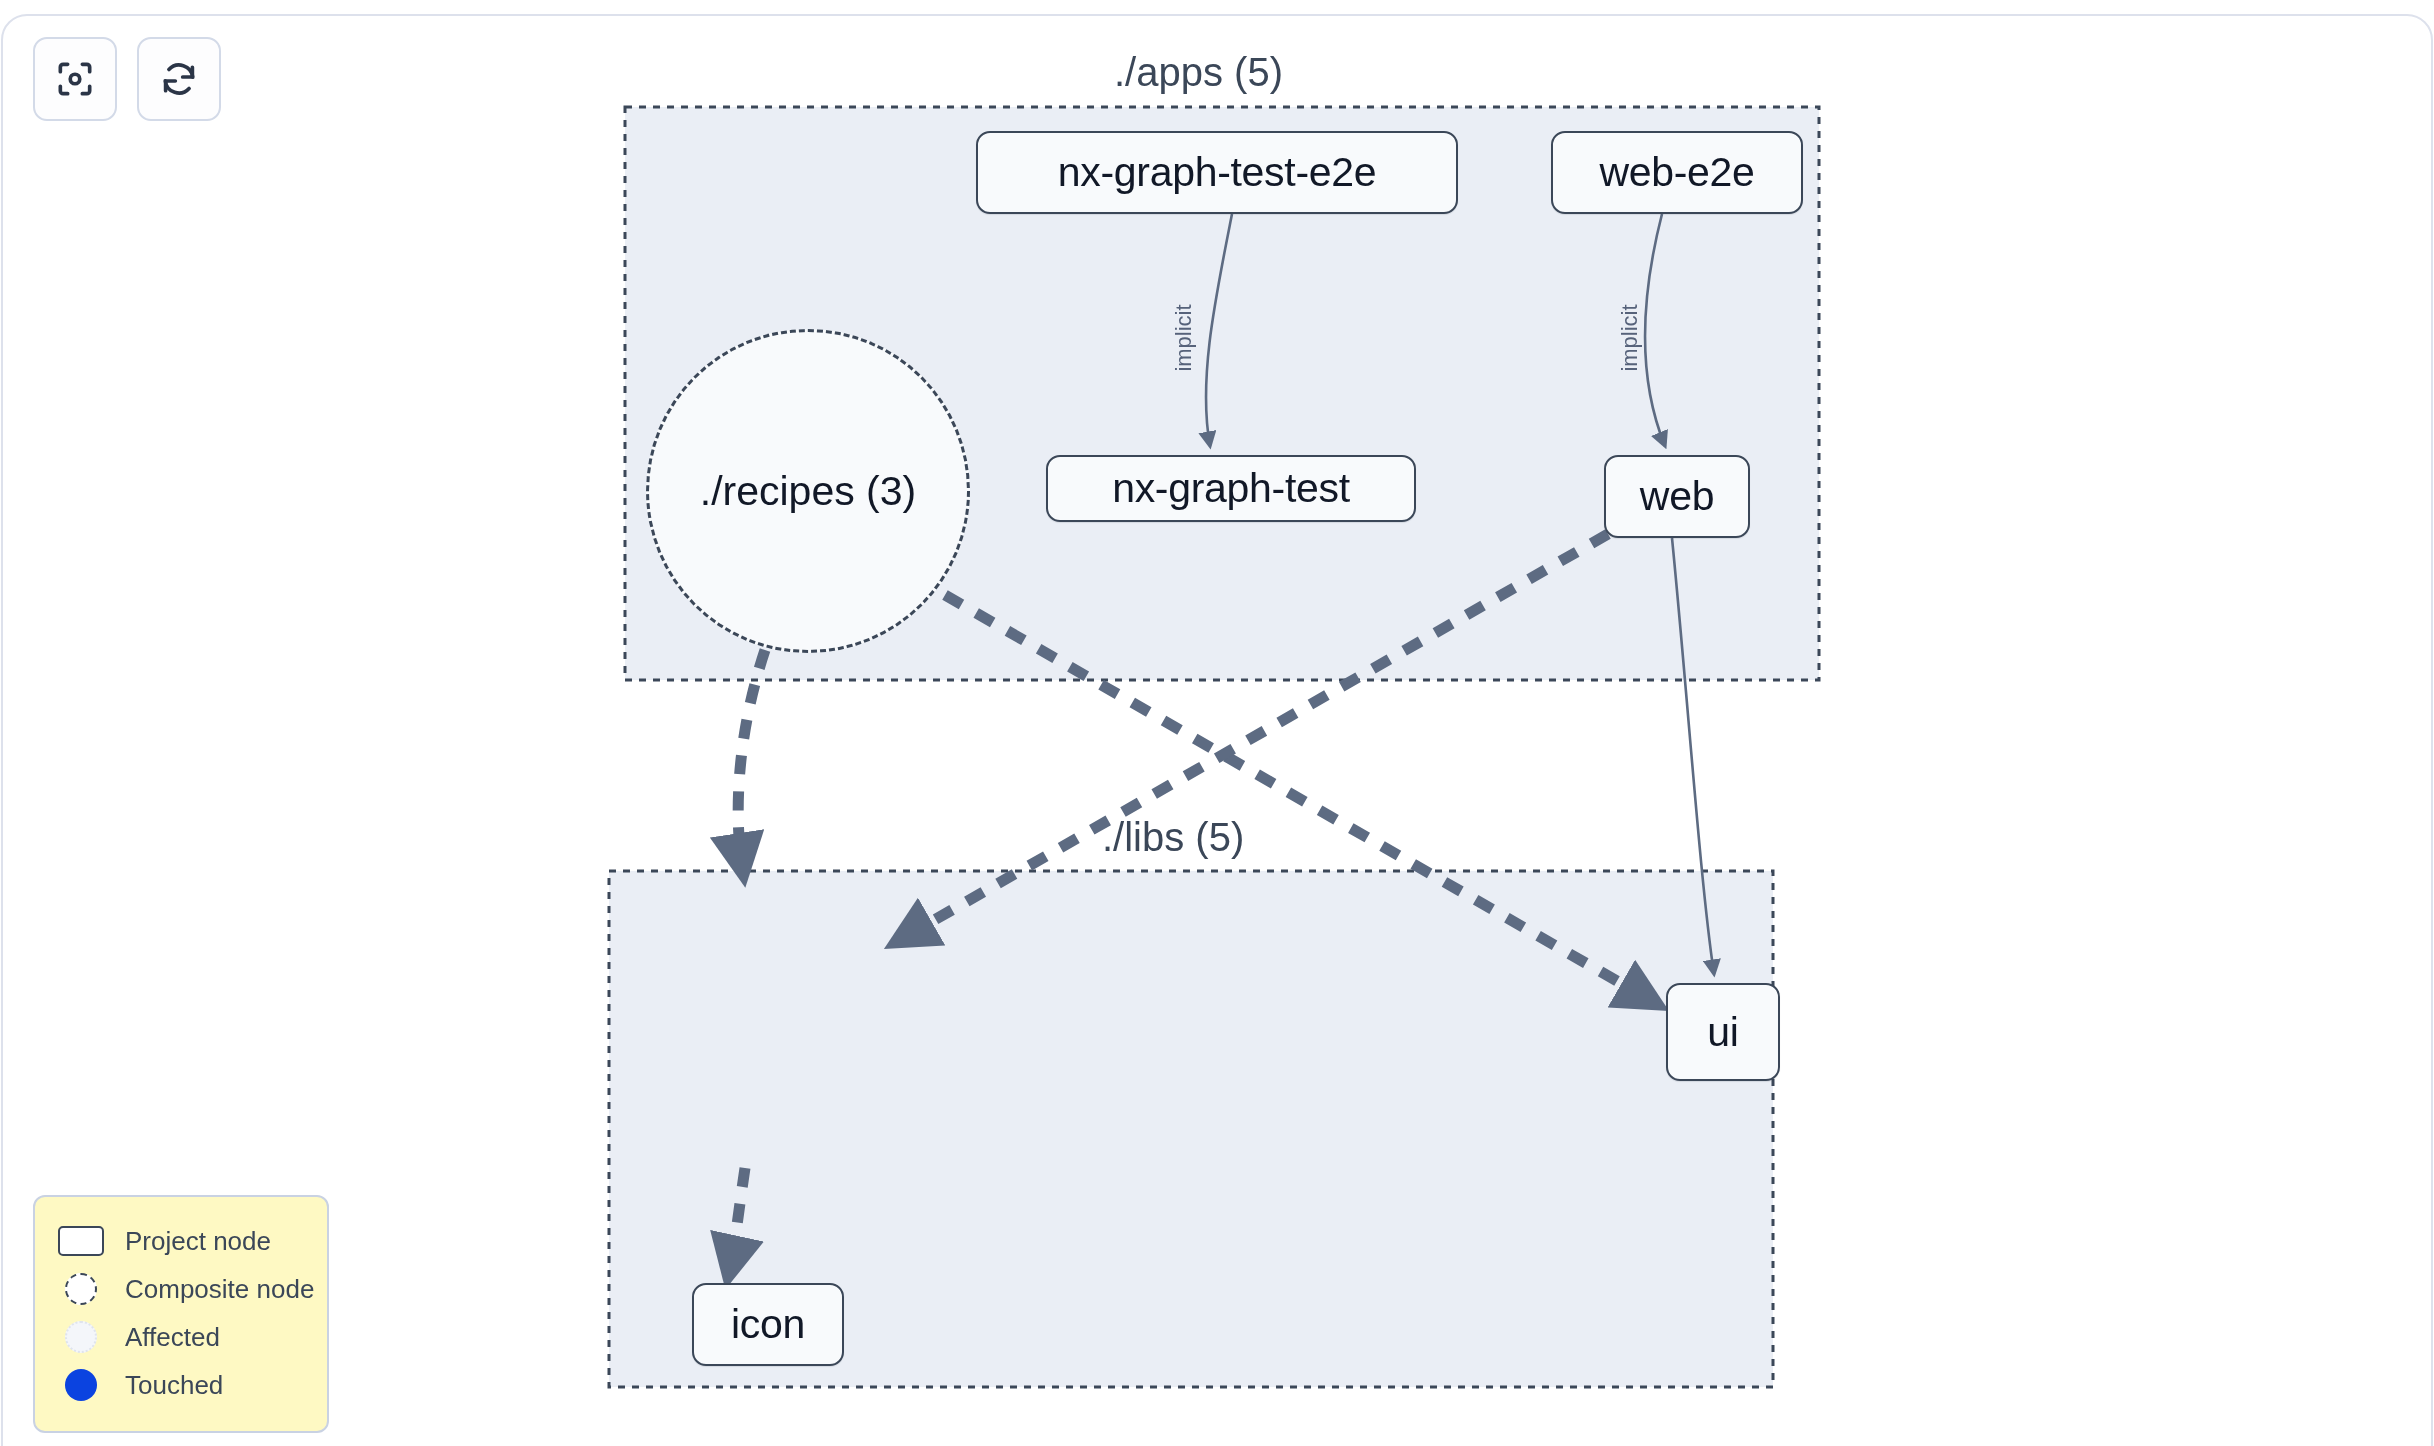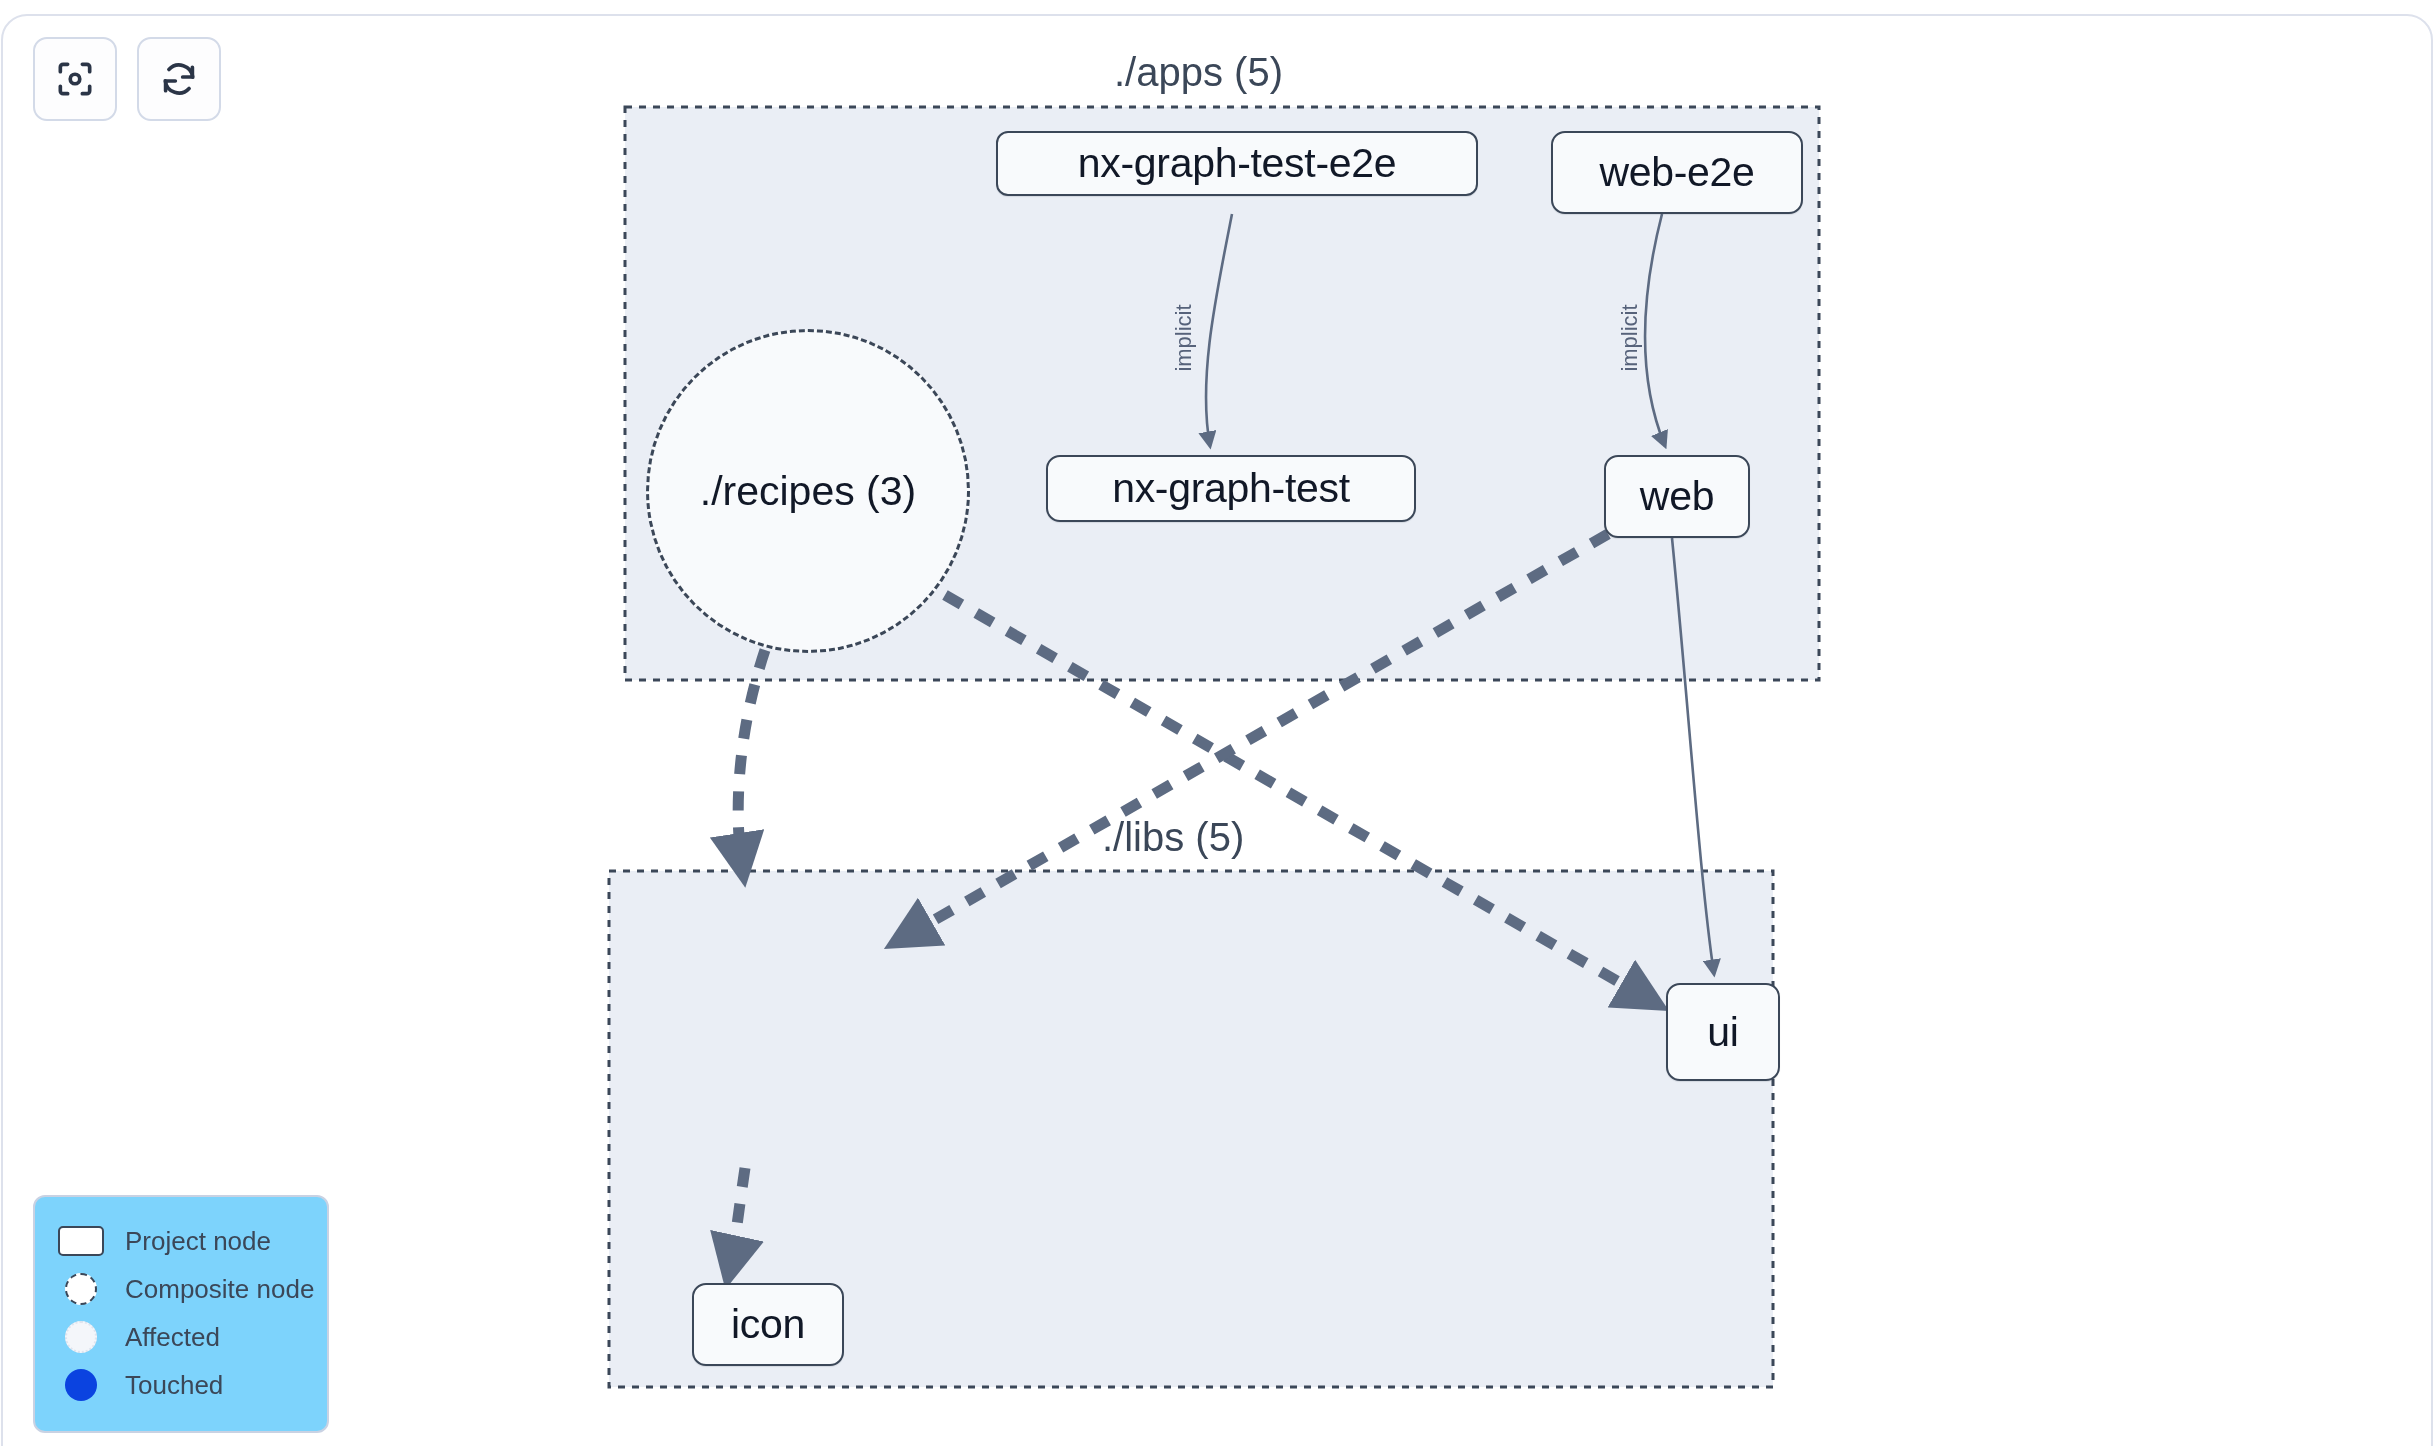--- a/index.html
+++ b/index.html
@@ -112,21 +112,21 @@
     pointer-events: none;
   }
 
   
   .legend {
     position: absolute;
     left: 33px; top: 1195px;
     width: 296px;
     border: 2px solid #c9d2e3;
     border-radius: 12px;
-    background: #7dd3fc;
+    background: #fef9c3;
     padding: 20px 22px 22px 22px;
     z-index: 40;
   }
   .legend-row {
     display: flex;
     align-items: center;
     height: 48px;
     gap: 20px;
   }
   .legend-swatch {
@@ -236,21 +236,21 @@
       <path d="M 745 1168 C 738 1215 735 1245 730 1268" fill="none" stroke="#5d6b82" stroke-width="11" stroke-dasharray="19 17" marker-end="url(#arrow-thick)"></path>
     </g>
   </svg>
 
   <div class="node-layer">
 
     <div class="group-label" style="left:1114px; top:50px;">./apps (5)</div>
 
     <div class="group-label" style="left:1102px; top:815px;">./libs (5)</div>
 
-    <div class="project-node" style="left:996px; top:131px; width:482px; height:65px;border-radius:12px;">nx-graph-test-e2e</div>
+    <div class="project-node" style="left:976px; top:131px; width:482px; height:83px;">nx-graph-test-e2e</div>
 
     <div class="project-node" style="left:1551px; top:131px; width:252px; height:83px;">web-e2e</div>
 
     <div class="composite-node" style="left:646px; top:329px; width:324px; height:324px;">./recipes (3)</div>
 
     <div class="project-node" style="left:1046px; top:455px; width:370px; height:67px;text-align:center;">nx-graph-test</div>
 
     <div class="project-node" style="left:1604px; top:455px; width:146px; height:83px;">web</div>
 
 

